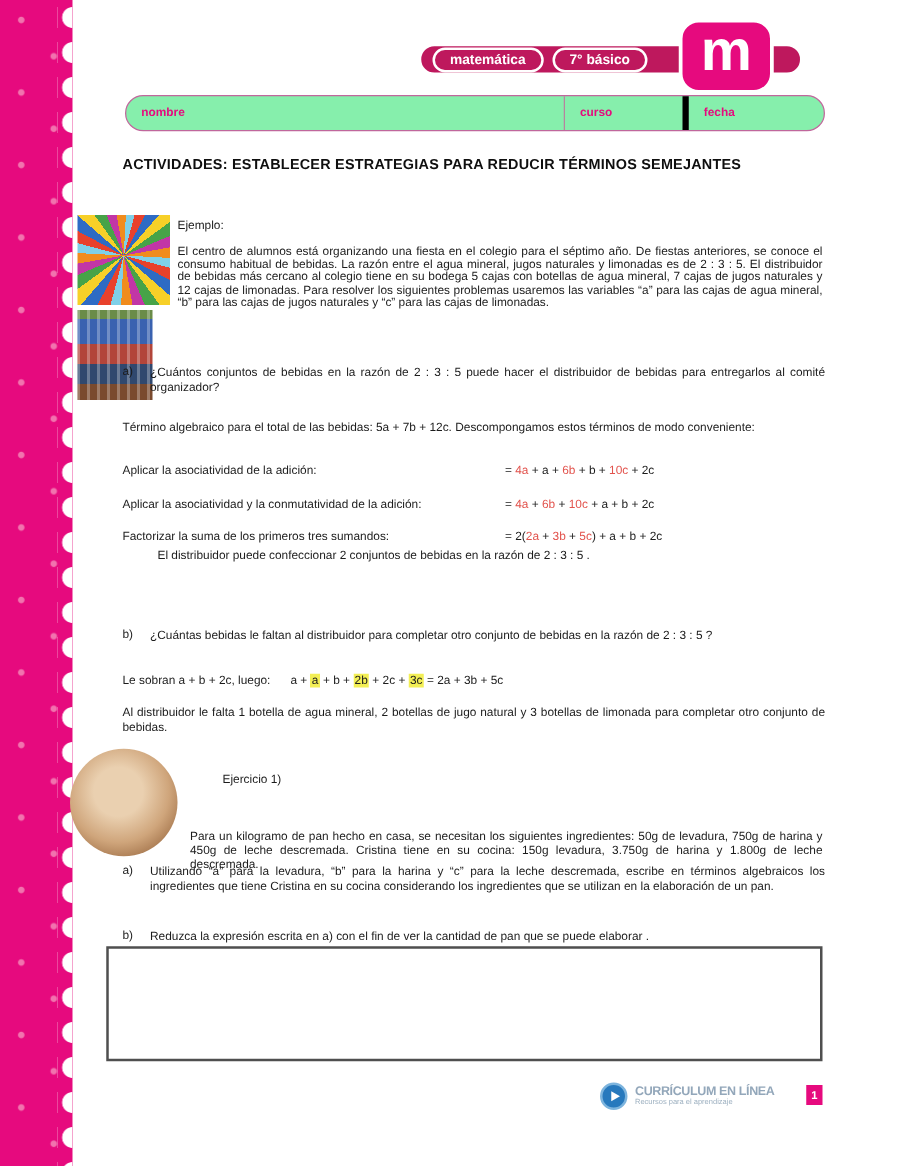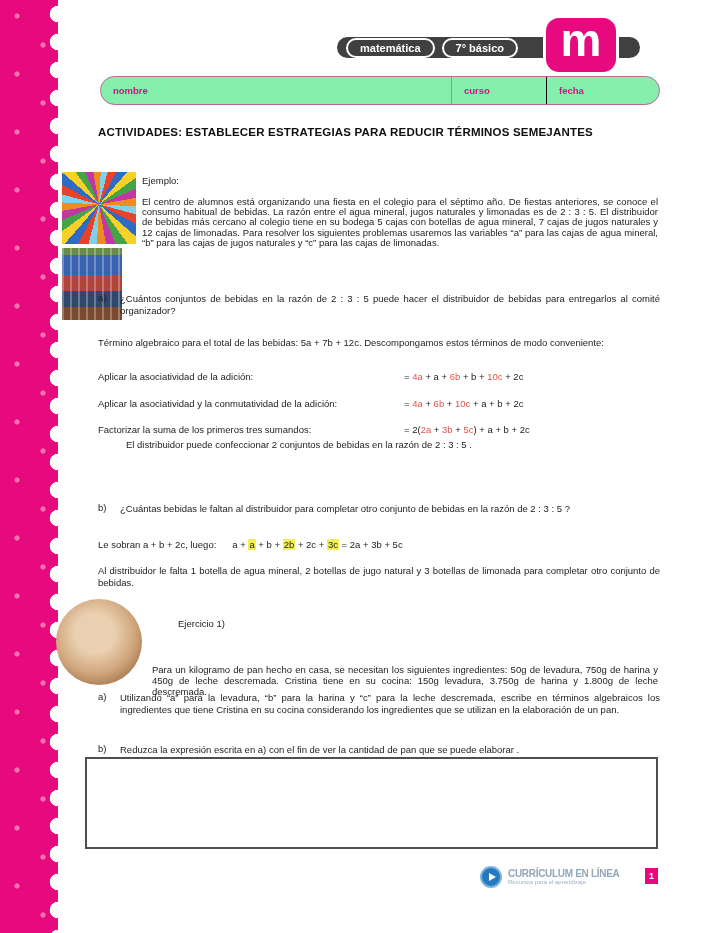--- a/index.html
+++ b/index.html
@@ -16,37 +16,37 @@
       radial-gradient(circle at 43px 45px, #f173ae 2.2px, transparent 3px);
     background-size:58px 58px;background-repeat:repeat;
   }
   .sidebar .scallops{
     position:absolute;right:0;top:0;bottom:0;width:12px;
     background-image:radial-gradient(circle at 12px 14px, #ffffff 8px, rgba(255,255,255,0) 8.6px);
     background-size:12px 28px;background-repeat:repeat-y;
   }
   
   .subject-bar{
-    position:absolute;left:337px;top:37px;width:303px;height:21px;background:#404040;
+    position:absolute;left:337px;top:37px;width:303px;height:21px;background:#be185d;
     border-radius:17px;display:flex;align-items:center;gap:7px;padding-left:9px;box-sizing:border-box;
   }
   .pill{border:2px solid #fff;color:#fff;border-radius:14px;padding:2px 12px;font-size:11px;font-weight:bold;white-space:nowrap;}
   .m-logo{
     position:absolute;left:543px;top:15px;width:76px;height:60px;background:#e60a7e;
     border:3px solid #fff;border-radius:16px;box-sizing:border-box;color:#fff;font-weight:bold;
     font-size:46px;line-height:1;display:flex;align-items:flex-end;justify-content:center;padding-bottom:9px;
   }
   .fields-row{
     position:absolute;left:100px;top:76px;width:560px;height:29px;box-sizing:border-box;
     border:1.6px solid #c0679c;border-radius:15px;display:flex;background:#86efac;
   }
   .field{display:flex;align-items:center;padding-left:12px;color:#e60a7e;font-size:9.5px;font-weight:bold;box-sizing:border-box;}
   .field.f-nombre{width:350px;}
   .field.f-curso{width:95px;border-left:1px solid #b7849f;}
-  .field.f-fecha{flex:1;border-left:1px solid #000000;}
+  .field.f-fecha{flex:1;border-left:5px solid #000000;}
   
   .doc-title{position:absolute;left:98px;top:126px;width:562px;font-size:11.5px;font-weight:bold;letter-spacing:0.2px;color:#0f0f0f;}
   
   .photo-straws{
     position:absolute;left:62px;top:172px;width:74px;height:72px;
     background:repeating-conic-gradient(from 15deg at 50% 45%,
       #e8412c 0 13deg,#2e6bc4 13deg 26deg,#f7d028 26deg 39deg,#47a348 39deg 52deg,
       #c236a6 52deg 65deg,#f08c1e 65deg 78deg,#7fd0e8 78deg 90deg);
   }
   .photo-crates{

